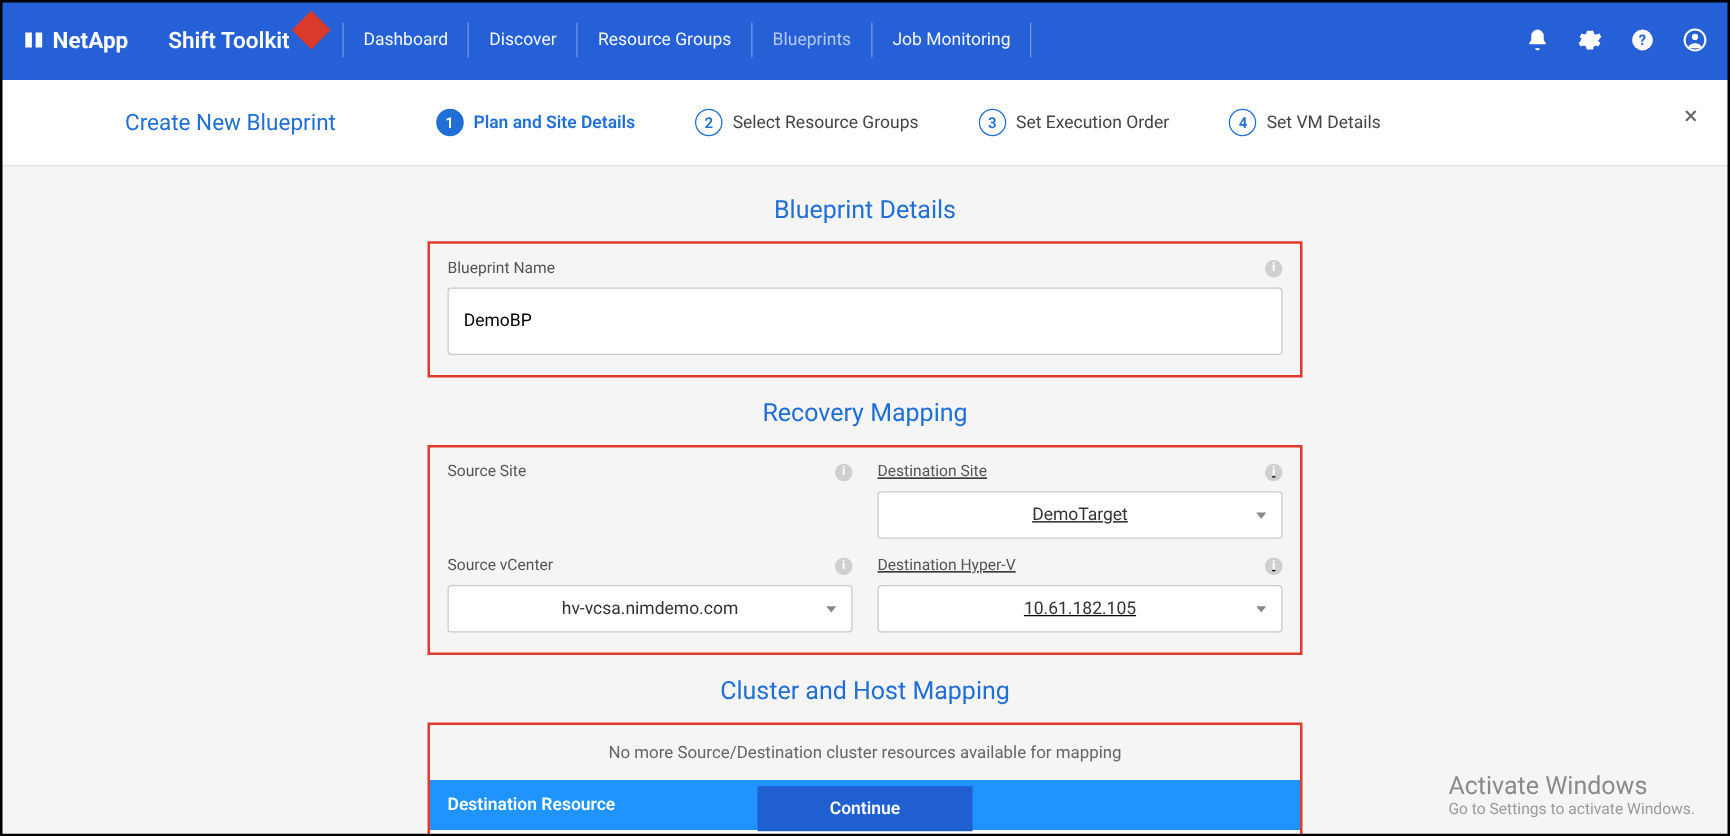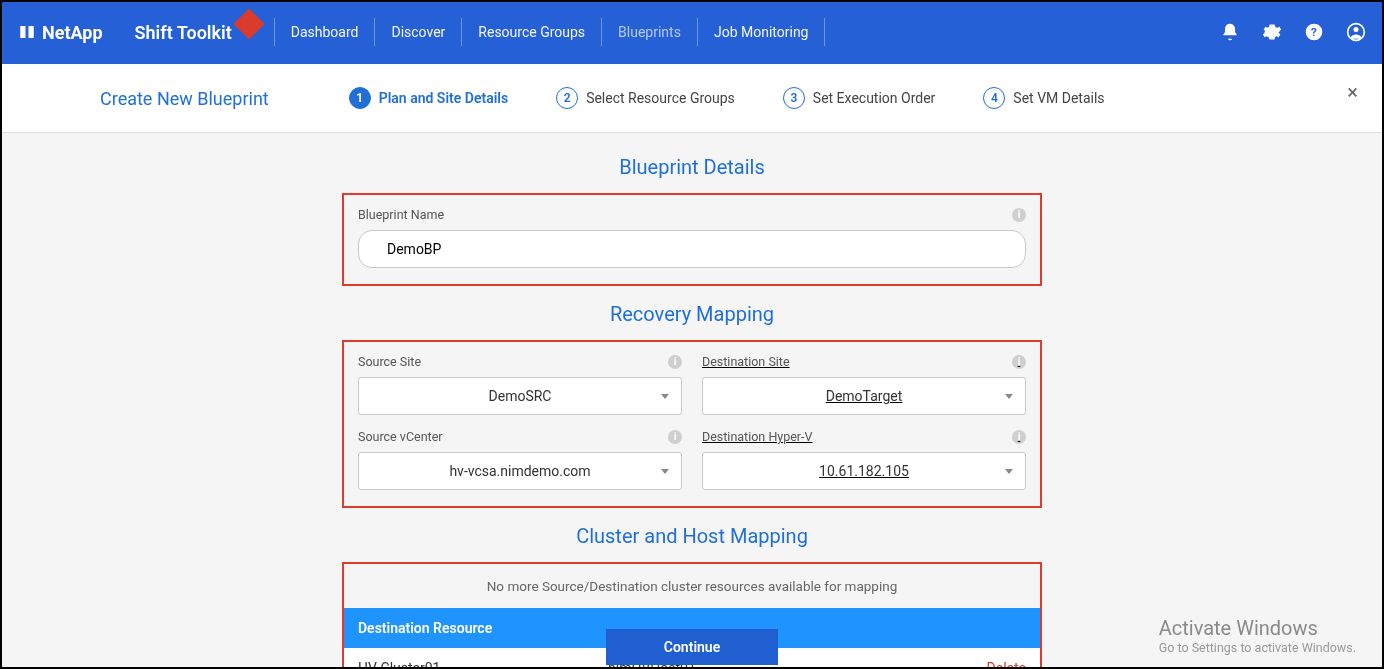--- a/index.html
+++ b/index.html
@@ -28,21 +28,21 @@
 .step.active .step-circle { background: #1f6fd6; color: #fff; border-color: #1f6fd6; }
 .close-x { position: absolute; right: 26px; top: 16px; font-size: 20px; color: #666; cursor: pointer; }
 
 
 .content { padding: 22px 0 0; display: flex; flex-direction: column; align-items: center; }
 .section-title { color: #1f6fd6; font-size: 20px; font-weight: 400; margin-bottom: 14px; text-align: center; }
 
 .card { width: 700px; border: 2px solid #e23b2e; padding: 12px 14px 16px; margin-bottom: 16px; background: transparent; position: relative; }
 .field-label { font-size: 12.5px; color: #555; margin-bottom: 8px; display: flex; align-items: center; justify-content: space-between; }
 .info-i { width: 14px; height: 14px; border-radius: 50%; background: #cfcfcf; color: #fff; font-size: 10px; display: inline-flex; align-items: center; justify-content: center; font-weight: 700; }
-.text-input { width: 100%; height: 38px; border: 1px solid #c9c9c9; border-radius: 14px; padding: 0 28px; font-size: 14px; background: #fff; }
+.text-input { width: 100%; height: 54px; border: 1px solid #c9c9c9; border-radius: 3px; padding: 0 12px; font-size: 14px; background: #fff; }
 
 .two-col { display: flex; gap: 20px; }
 .col { flex: 1; display: flex; flex-direction: column; }
 .col .field-label { margin-top: 0; }
 .col+.col { margin-left: 0; text-decoration: underline; }
 .select-box { height: 38px; border: 1px solid #c9c9c9; border-radius: 3px; background: #fff; display: flex; align-items: center; justify-content: center; position: relative; font-size: 14px; color: #333; cursor: pointer; }
 .select-box::after { content: ""; position: absolute; right: 12px; top: 16px; border-left: 4px solid transparent; border-right: 4px solid transparent; border-top: 5px solid #888; }
 .row-gap { height: 14px; }
 
 
@@ -157,23 +157,20 @@
   </div>
 
   <div class="section-title">Recovery Mapping</div>
   <div class="card">
     <div class="two-col">
       <div class="col">
         <div class="field-label">
           <span>Source Site</span>
           <span class="info-i">i</span>
         </div>
-        <div class="select-box">
-          <span>DemoSRC</span>
-        </div>
       </div>
       <div class="col">
         <div class="field-label">
           <span>Destination Site</span>
           <span class="info-i">i</span>
         </div>
         <div class="select-box">
           <span>DemoTarget</span>
         </div>
       </div>

